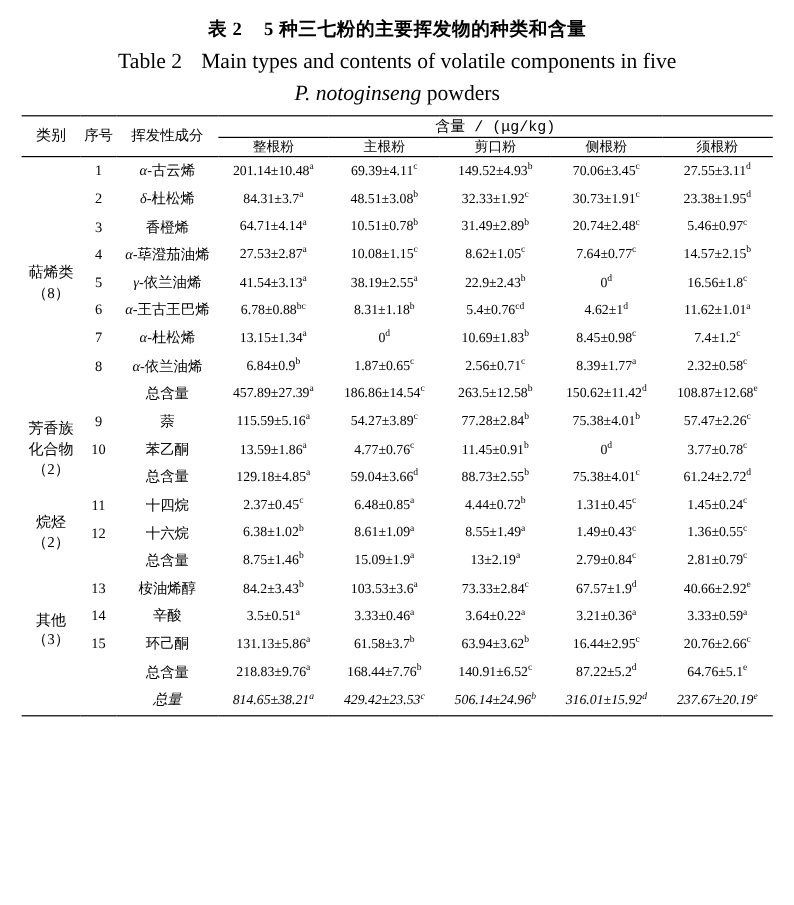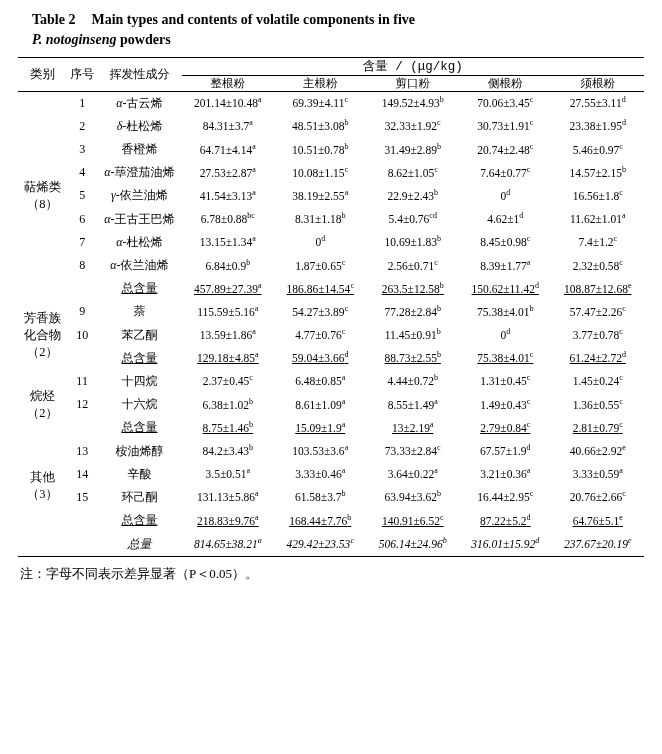--- a/index.html
+++ b/index.html
@@ -25,23 +25,23 @@
     text-align: center;
     font-size: 15.5px;
     font-weight: bold;
     letter-spacing: 0.5px;
     margin: 4px 0 3px 0;
   }
   .title-cn .tnum {
     margin-right: 18px;
   }
   .title-en {
-    text-align: left;
-    font-size: 14px;
-    font-weight: bold;
+    text-align: center;
+    font-size: 18px;
+    font-weight: normal;
     line-height: 1.45;
     margin: 0 14px;
   }
   .title-en .tnum2 {
     margin-right: 16px;
   }
   .title-en .ital {
     font-style: italic;
     margin-top: 36px;
   }
@@ -89,21 +89,20 @@
   td.val {
     font-size: 11.5px;
     white-space: nowrap;
     width: 98px;
   }
   tr.data td {
     padding: 3.1px 1px;
   }
   tr.total td {
     padding: 3.1px 1px;
-    text-decoration: underline;
   }
   tr.grand td {
     padding: 3.4px 1px;
     font-style: italic;
   }
   .sup {
     font-size: 8px;
     vertical-align: super;
     line-height: 0;
   }
@@ -113,20 +112,23 @@
     font-size: 13px;
     line-height: 1.5;
     padding-left: 2px;
   }
 </style>
 </head>
 <body>
 
 <div class="page">
 
+  <div class="title-cn">
+    <span class="tnum">表 2</span><span>5 种三七粉的主要挥发物的种类和含量</span>
+  </div>
 
   <div class="title-en">
     <span class="tnum2">Table 2</span><span>Main types and contents of volatile components in five</span><br>
     <span class="ital">P. notoginseng</span><span> powders</span>
   </div>
 
   <table class="vt">
     <tbody id="tbody">
         <tr class="hdr-row rule-top">
           <td class="cat" rowspan="2" style="border-bottom: 0.9px solid rgb(0, 0, 0);">类别</td>
@@ -322,17 +324,14 @@
           <td class="comp">总量</td>
           <td class="val"><span>814.65±38.21</span><span class="sup">a</span></td>
           <td class="val"><span>429.42±23.53</span><span class="sup">c</span></td>
           <td class="val"><span>506.14±24.96</span><span class="sup">b</span></td>
           <td class="val"><span>316.01±15.92</span><span class="sup">d</span></td>
           <td class="val"><span>237.67±20.19</span><span class="sup">e</span></td>
         </tr>
       </tbody>
   </table>
 
-  <div class="note">
-    <span>注：字母不同表示差异显著（P＜0.05）。</span>
-  </div>
 
 </div>
 
 </body></html>

